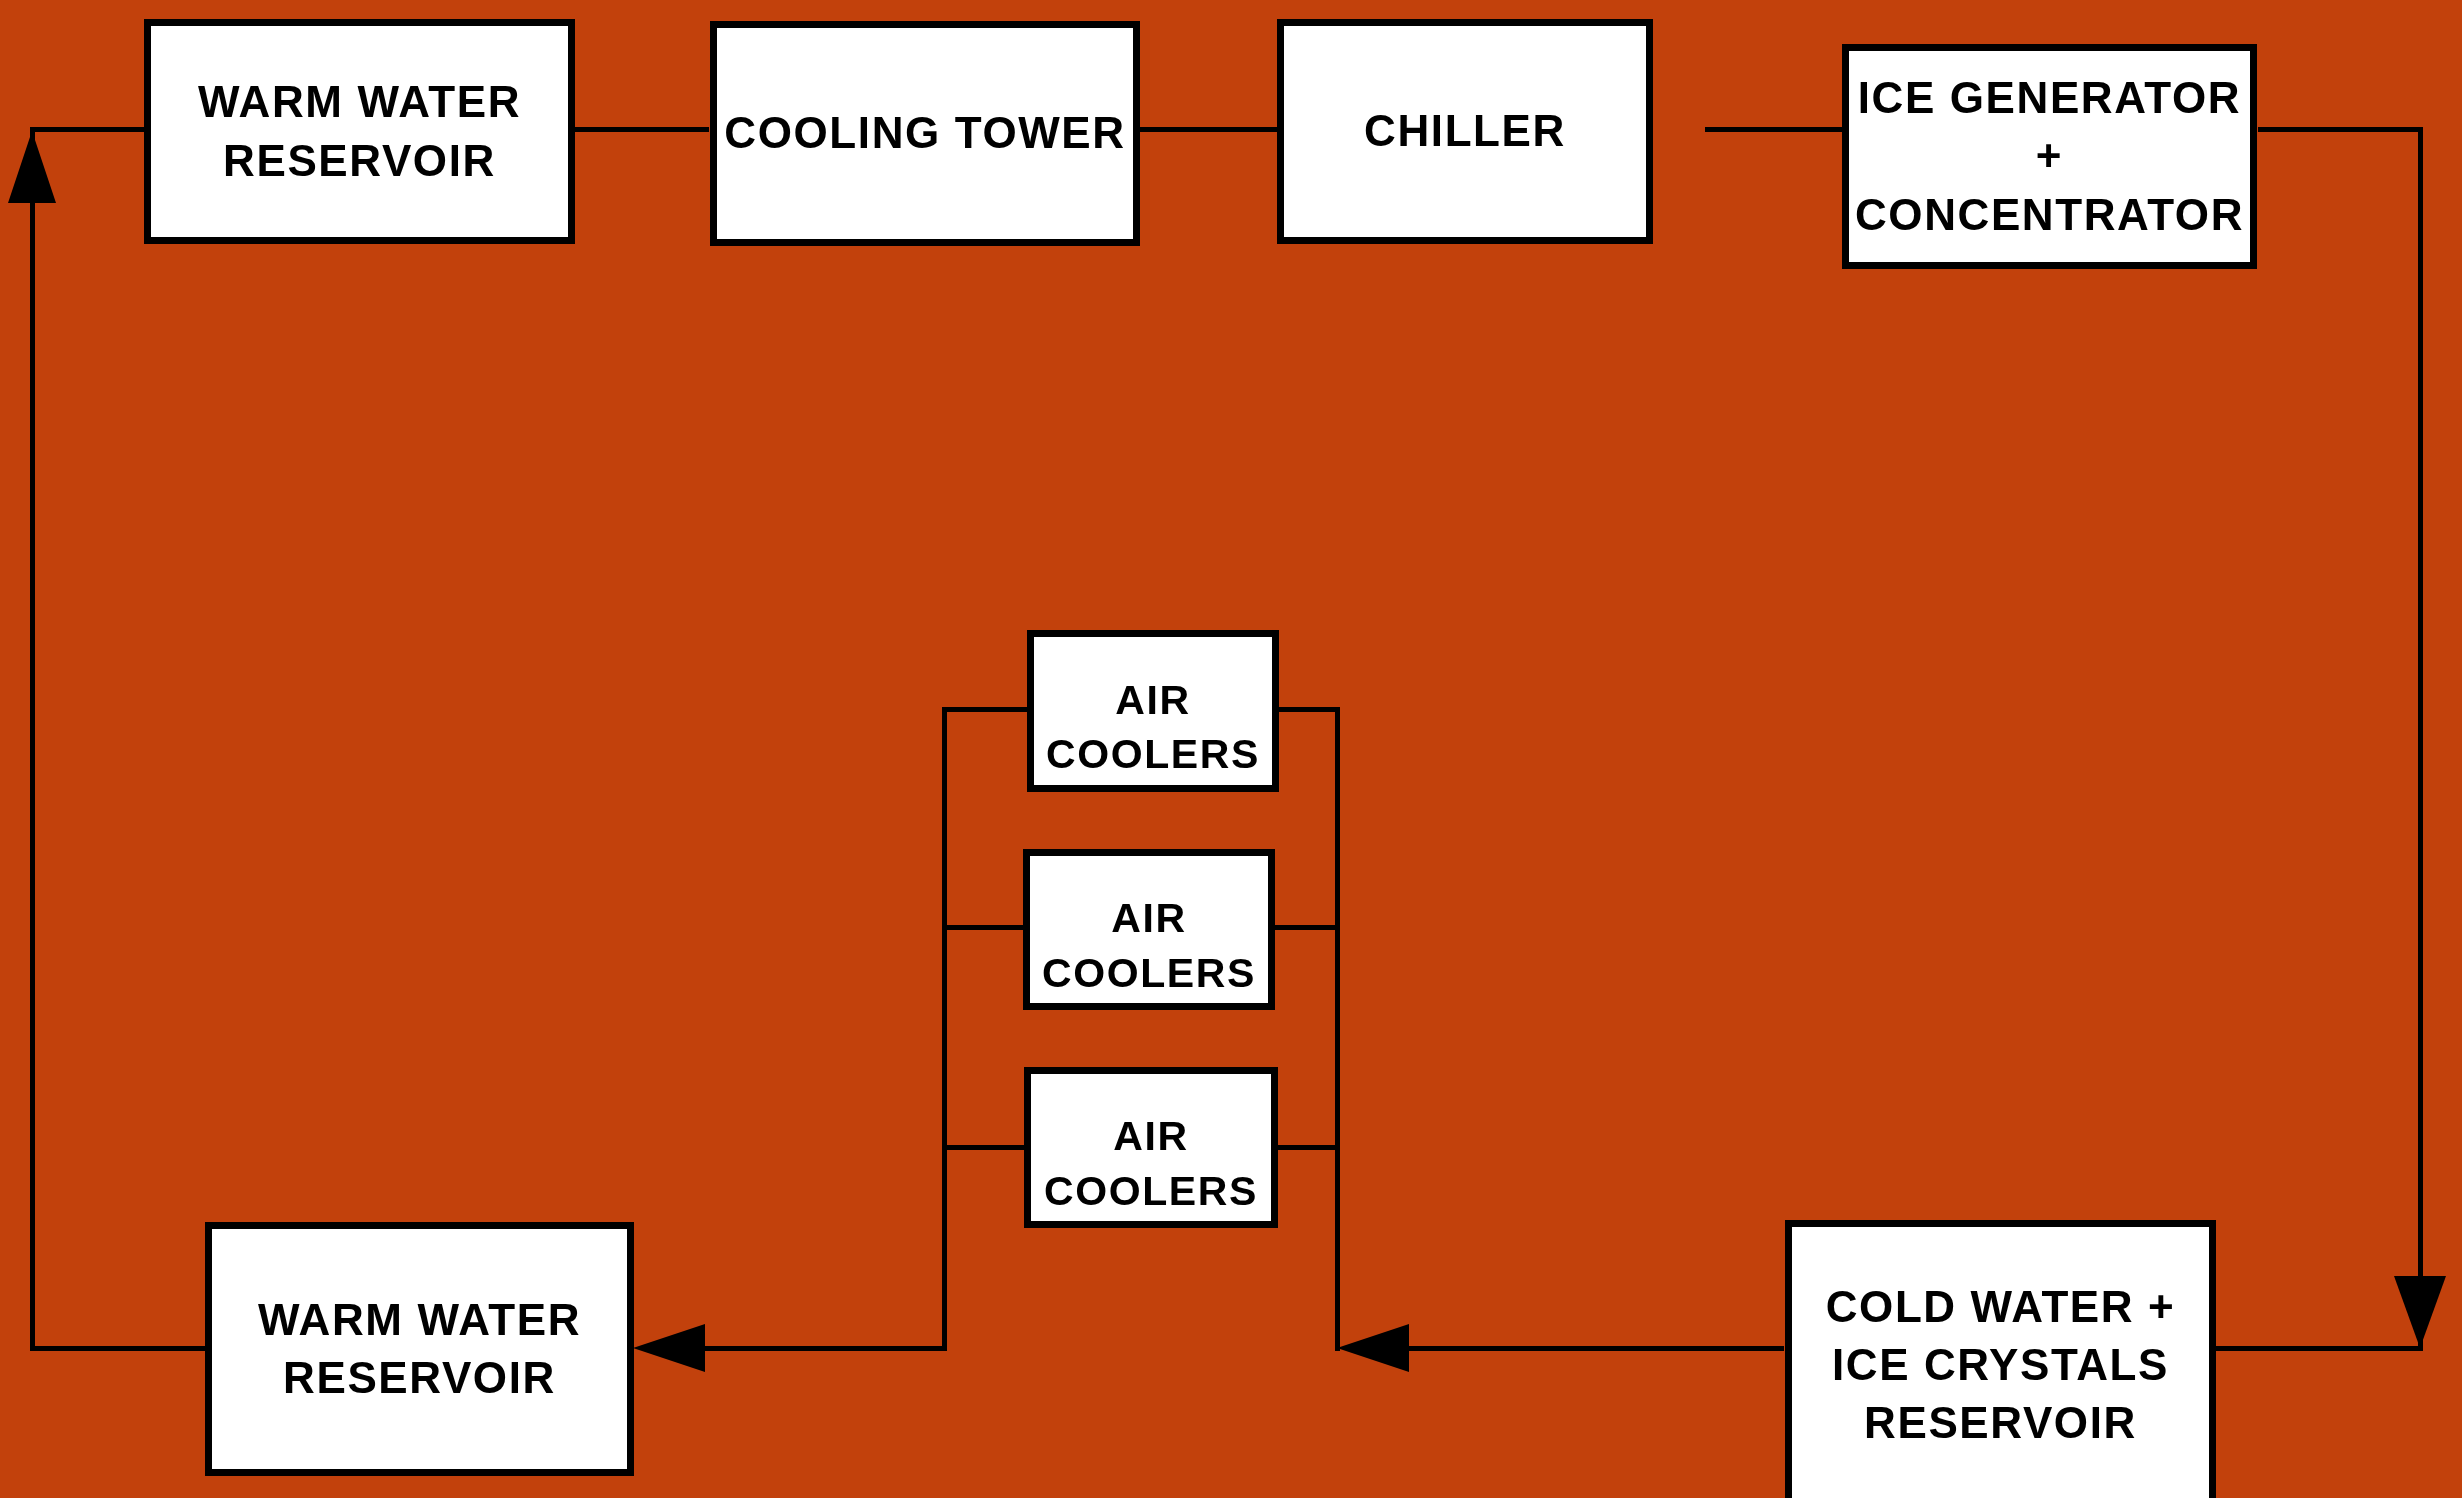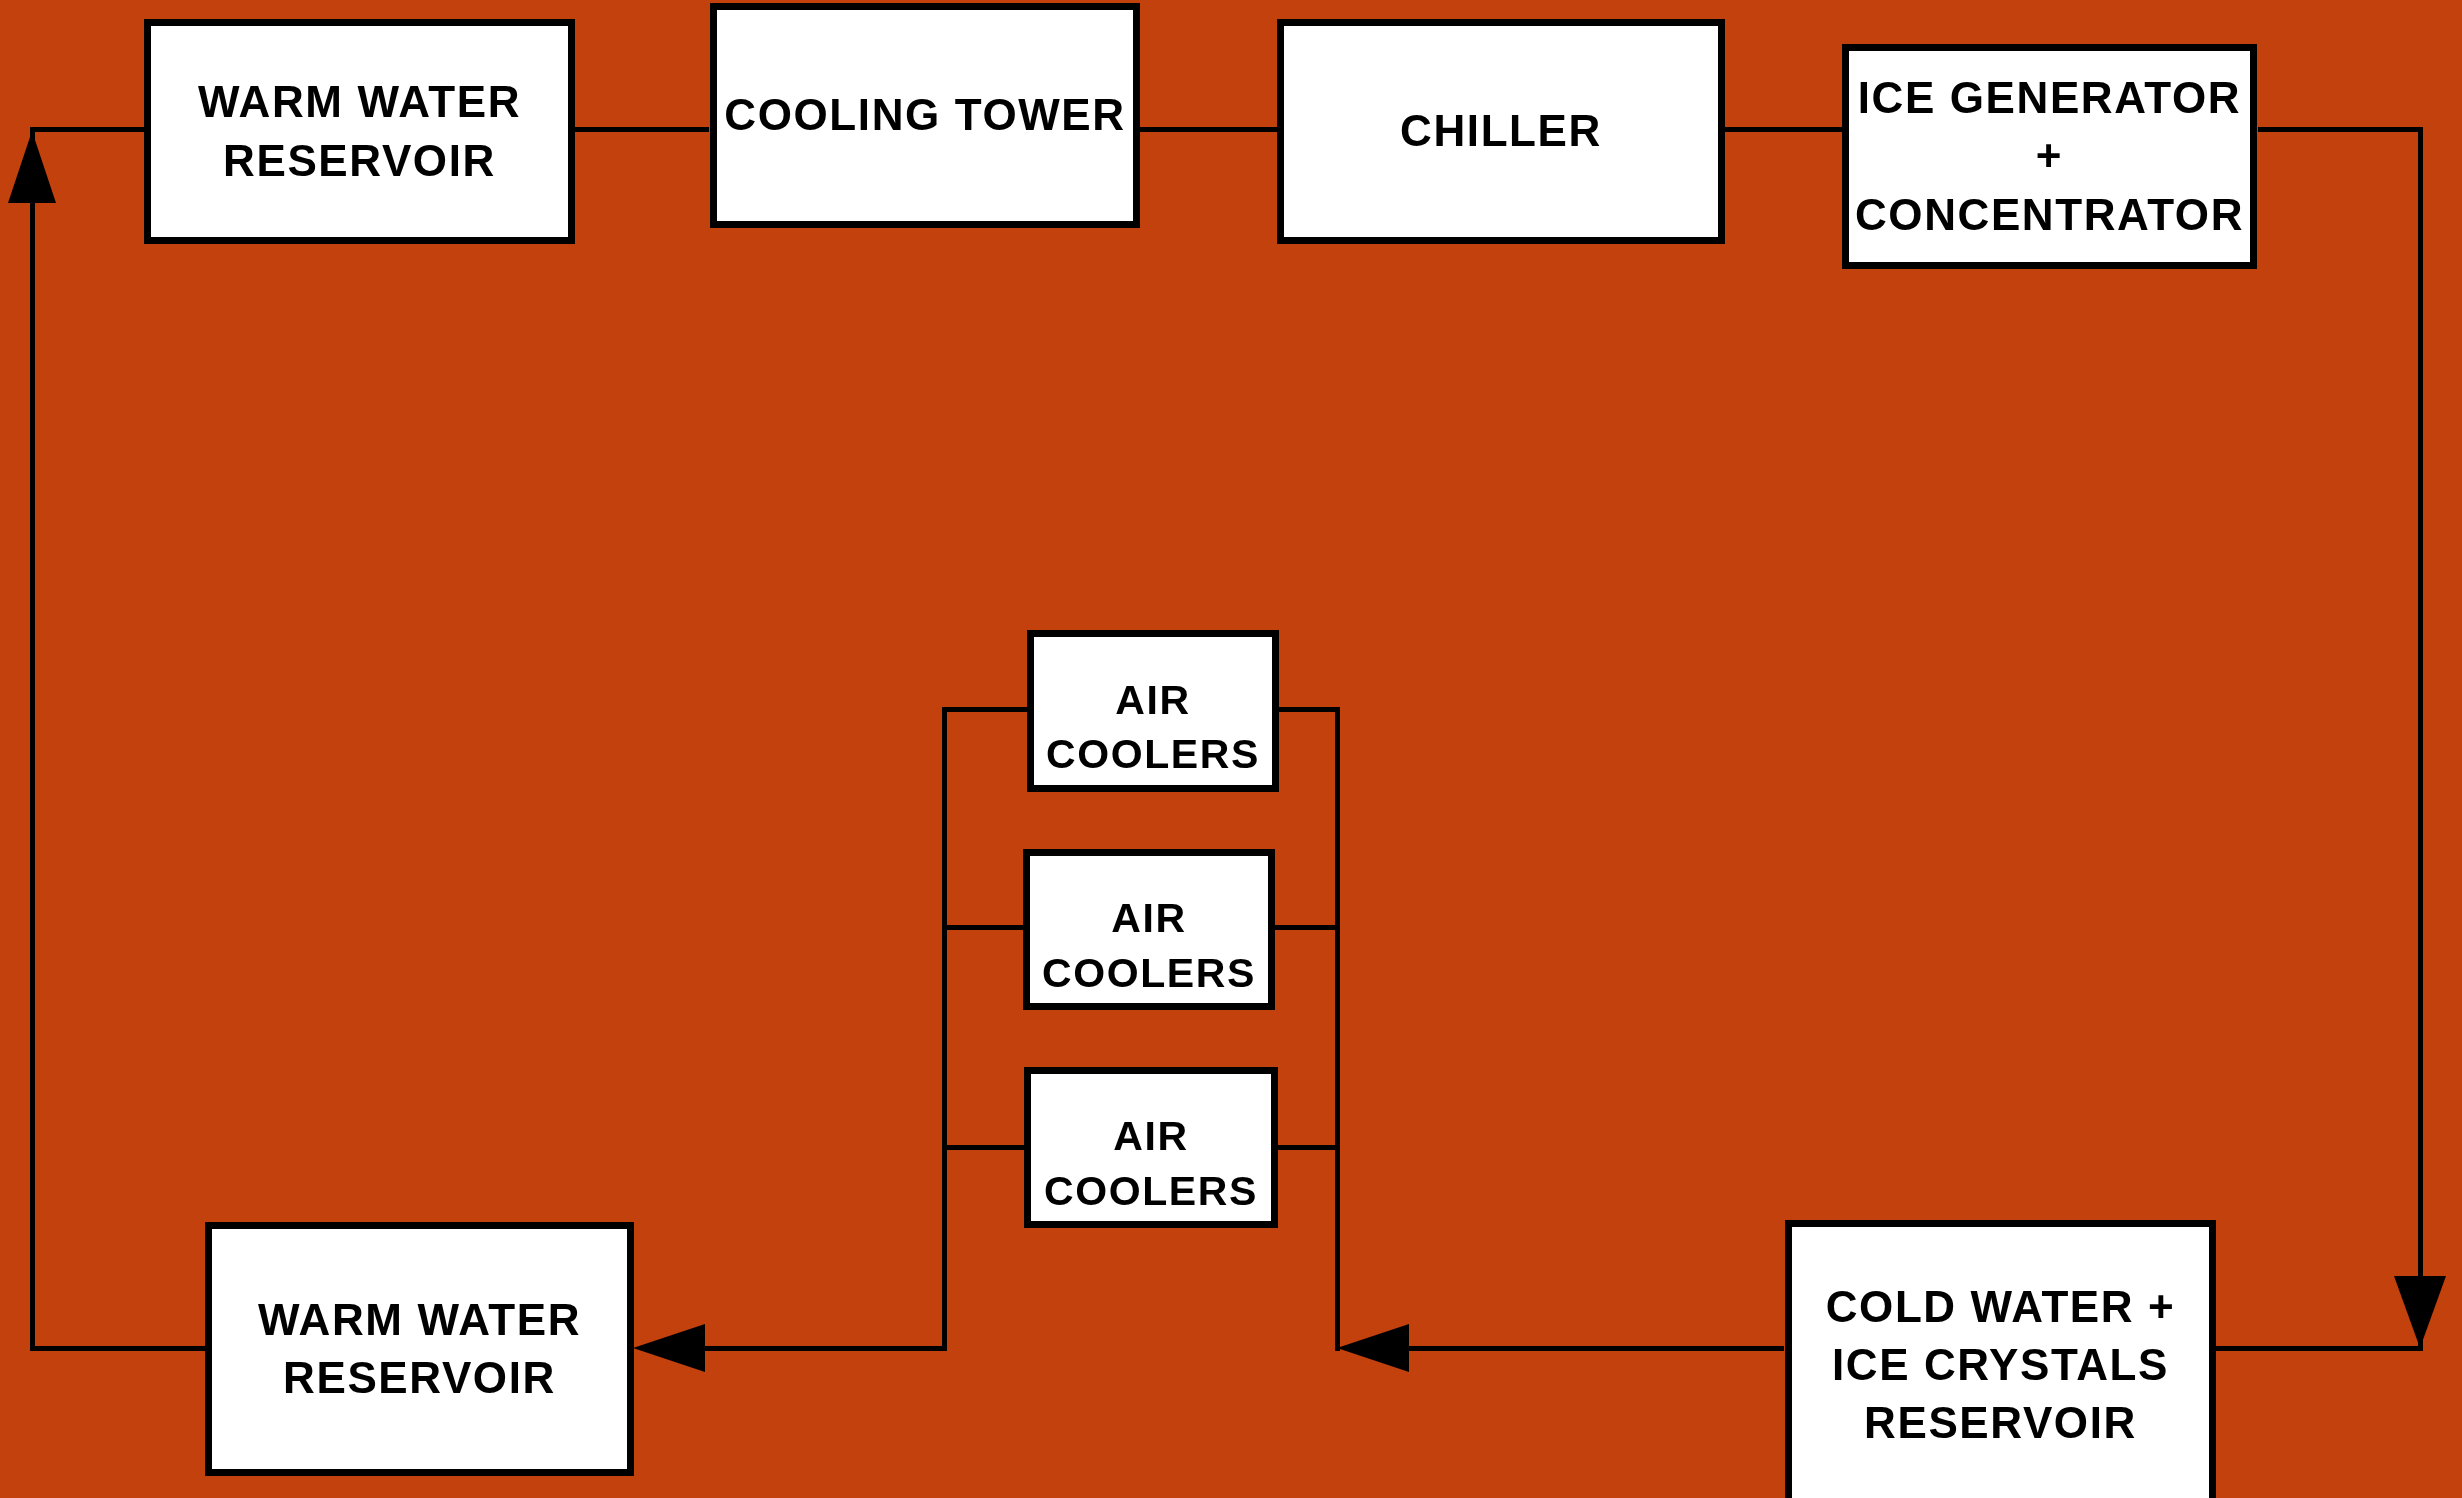--- a/index.html
+++ b/index.html
@@ -66,25 +66,25 @@
 </head>
 <body>
 
 <div class="canvas">
 
   <div class="node big" style="left:144px; top:19px; width:431px; height:225px;">
     <span class="label">WARM WATER
 RESERVOIR</span>
   </div>
 
-  <div class="node big" style="left:710px; top:3px; width:430px; height:225px;">
+  <div class="node big" style="left:710px; top:21px; width:430px; height:225px;">
     <span class="label">COOLING TOWER</span>
   </div>
 
-  <div class="node big" style="left:1277px; top:19px; width:448px; height:225px;">
+  <div class="node big" style="left:1277px; top:19px; width:376px; height:225px;">
     <span class="label">CHILLER</span>
   </div>
 
   <div class="node big" style="left:1842px; top:19px; width:415px; height:225px;margin-top:25px;">
     <span class="label">ICE GENERATOR
 +
 CONCENTRATOR</span>
   </div>
 
   <div class="node small" style="left:1027px; top:630px; width:252px; height:162px;">

